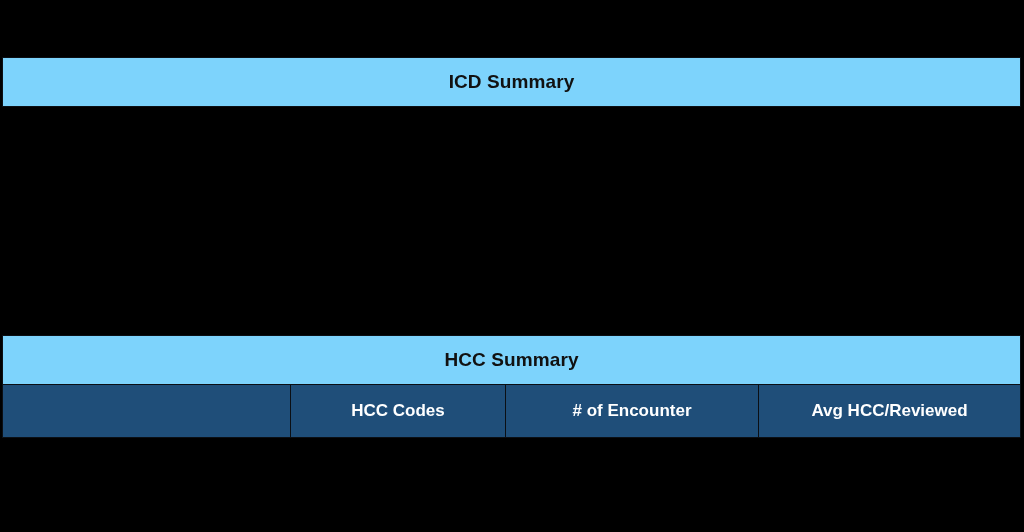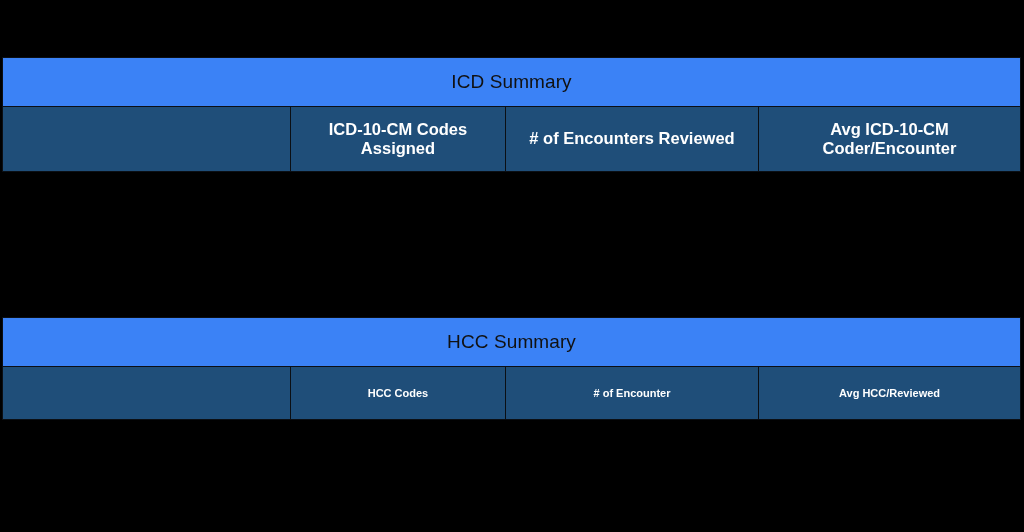--- a/index.html
+++ b/index.html
@@ -26,43 +26,43 @@
   
   .summary-table {
     position: absolute;
     left: 2px;
     width: 1018px;
     border-collapse: collapse;
     table-layout: fixed;
   }
 
   #icd-table  { top: 57px; }
-  #hcc-table  { top: 317px; padding-left: 7px; }
+  #hcc-table  { top: 335px; padding-left: 7px; }
 
   .summary-table td {
     border: 1px solid #0b0f14;
     padding: 0;
     margin: 0;
     vertical-align: middle;
     text-align: center;
   }
 
   
   col.c1 { width: 288px; }
   col.c2 { width: 215px; }
   col.c3 { width: 253px; }
   col.c4 { width: 262px; }
 
   
   .title-row td {
-    background: #3b82f6;
+    background: #7dd3fc;
     height: 48px;
     color: #111111;
     font-size: 19px;
-    font-weight: normal;
+    font-weight: bold;
     letter-spacing: 0.1px;
     line-height: 1.15;
   }
 
   
   .header-row td {
     background: #1F4E79;
     height: 60px;
     color: #FFFFFF;
     font-size: 16.5px;
@@ -71,44 +71,38 @@
     padding: 2px 6px;
   }
 
   .header-row td.spacer-cell {
     padding: 0;
   }
 
   
   #hcc-table .header-row td {
     height: 48px;
-    font-size: 11px;
+    font-size: 17px;
   }
 </style>
 </head>
 <body>
 
 <div class="slide">
 
   <table class="summary-table" id="icd-table">
     <colgroup>
       <col class="c1">
         <col class="c2">
         <col class="c3">
         <col class="c4">
     </colgroup>
     <tbody>
       <tr class="title-row">
         <td colspan="4">ICD Summary</td>
-      </tr>
-      <tr class="header-row">
-        <td class="spacer-cell"></td>
-        <td>ICD-10-CM Codes Assigned</td>
-        <td># of Encounters Reviewed</td>
-        <td>Avg ICD-10-CM Coder/Encounter</td>
       </tr>
     </tbody>
   </table>
 
   <table class="summary-table" id="hcc-table">
     <colgroup>
       <col class="c1">
         <col class="c2">
         <col class="c3">
         <col class="c4">

